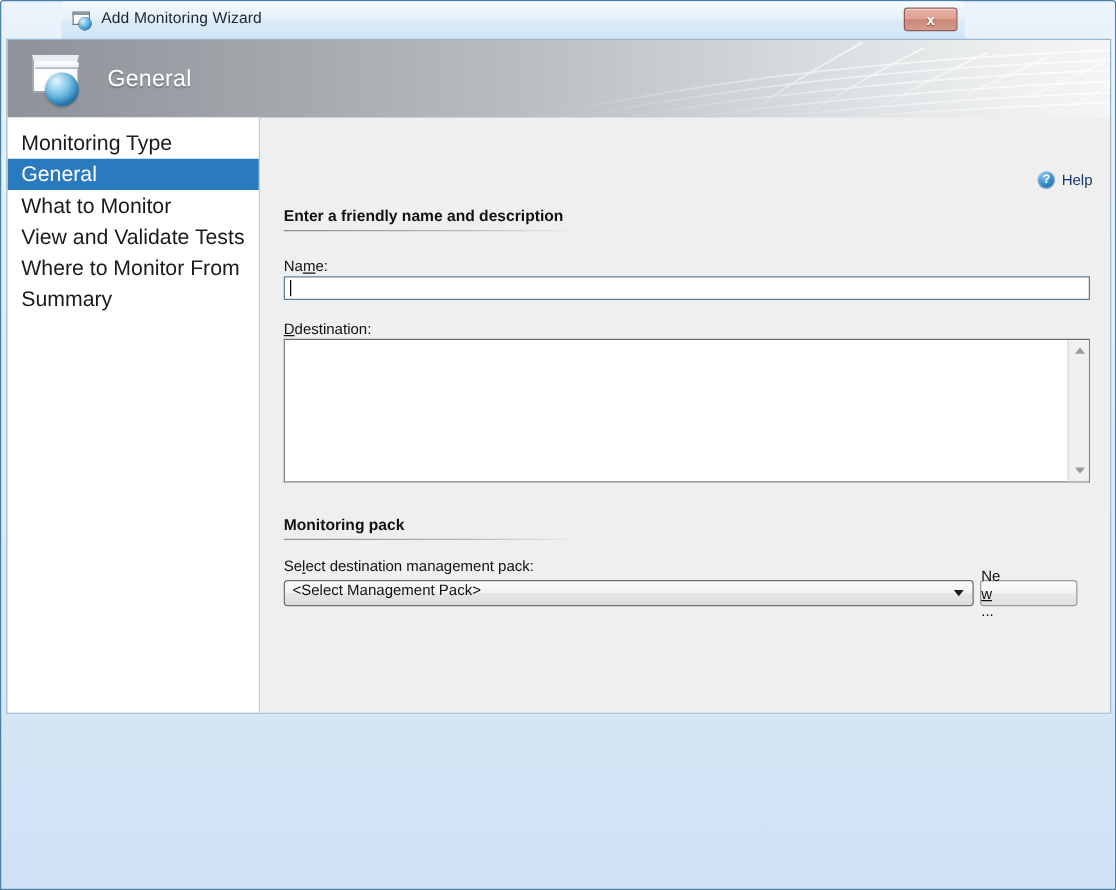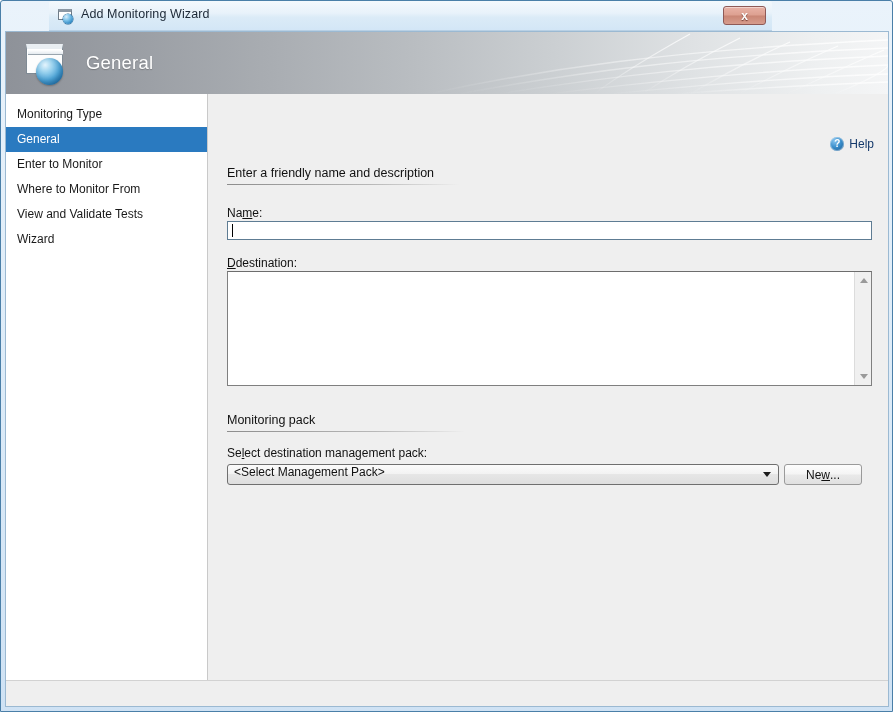--- a/index.html
+++ b/index.html
@@ -27,21 +27,21 @@
     box-sizing: border-box;
     background: linear-gradient(180deg,#eaf3fb 0%, #dcebf8 55%, #cfe2f4 100%);
     border: 1px solid #4a7fa8;
     border-radius: 3px 3px 0 0;
     padding: 0;
   }
   .frame-inner {
     position: absolute;
     left: 4px; top: 30px;
     width: 884px;
-    height: 676px;
+    height: 540px;
     box-sizing: border-box;
     border: 1px solid #9bb9d2;
     background: #efefef;
     overflow: hidden;
   }
 
   
   .titlebar {
     position: absolute;
     left: 16px; top: 0;
@@ -181,21 +181,21 @@
     height: 586px;
     background: #ffffff;
     border-right: 1px solid #c9c9c9;
     box-sizing: border-box;
     padding-top: 8px;
   }
   .nav-item {
     height: 25px;
     line-height: 25px;
     padding-left: 11px;
-    font-size: 12px;
+    font-size: 17px;
     color: #1a1a1a;
     white-space: nowrap;
     cursor: default;
     box-sizing: border-box;
   }
   .nav-item.selected {
     background: #2a7ac0;
     color: #ffffff;
   }
 
@@ -238,21 +238,21 @@
     line-height: 1;
   }
   .help-text {
     font-size: 12px;
     color: #14396b;
   }
 
   .section-head {
     position: absolute;
     font-size: 12.5px;
-    font-weight: normal;
+    font-weight: bold;
     color: #111111;
     padding-bottom: 19px;
     white-space: nowrap;
   }
   .section-rule {
     position: absolute;
     height: 1px;
     background: linear-gradient(90deg,#8d8d8d 0%, #b8b8b8 62%, #dcdcdc 88%, #efefef 100%);
   }
 
@@ -357,24 +357,25 @@
   .btn {
     position: absolute;
     box-sizing: border-box;
     border: 1px solid #9a9a9a;
     border-radius: 3px;
     background: linear-gradient(180deg,#fdfdfd 0%, #f4f4f4 48%, #e9e9e9 52%, #e0e0e0 100%);
     font-family: "Liberation Sans", sans-serif;
     font-size: 12px;
     color: #111111;
     display: flex;
-    align-items: center;
+    align-items: flex-start;
     justify-content: center;
     cursor: pointer;
     white-space: nowrap;
+    flex-direction: column;
   }
 
   
   .footer {
     position: absolute;
     left: 0; top: 586px;
     width: 882px;
     height: 90px;
     background: #efefef;
     border-top: 1px solid #d2d2d2;
@@ -431,24 +432,24 @@
         <div class="bi-ball"></div>
       </div>
       <div class="banner-title">General</div>
     </div>
 
     <div class="body-area">
 
       <div class="sidebar">
         <div class="nav-item">Monitoring Type</div>
         <div class="nav-item selected">General</div>
-        <div class="nav-item">Enter to Monitor</div>
+        <div class="nav-item">What to Monitor</div>
+        <div class="nav-item">View and Validate Tests</div>
         <div class="nav-item">Where to Monitor From</div>
-        <div class="nav-item">View and Validate Tests</div>
-        <div class="nav-item">Wizard</div>
+        <div class="nav-item">Summary</div>
       </div>
 
       <div class="content">
 
         <div class="help-link">
           <span class="help-icon"></span>
           <span class="help-text">Help</span>
         </div>
 
         <div class="section-head" style="left:19px; top:36px;">Enter a friendly name and description</div>

